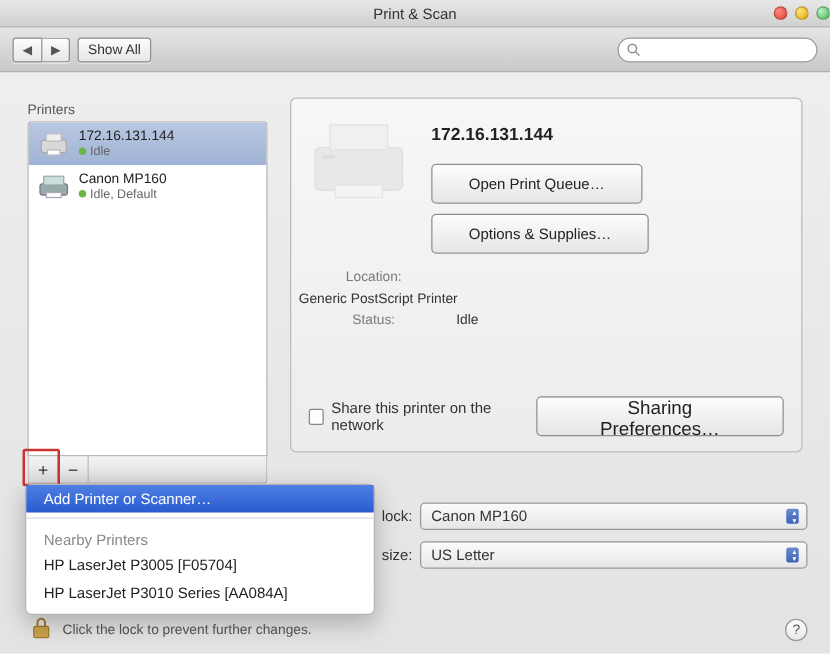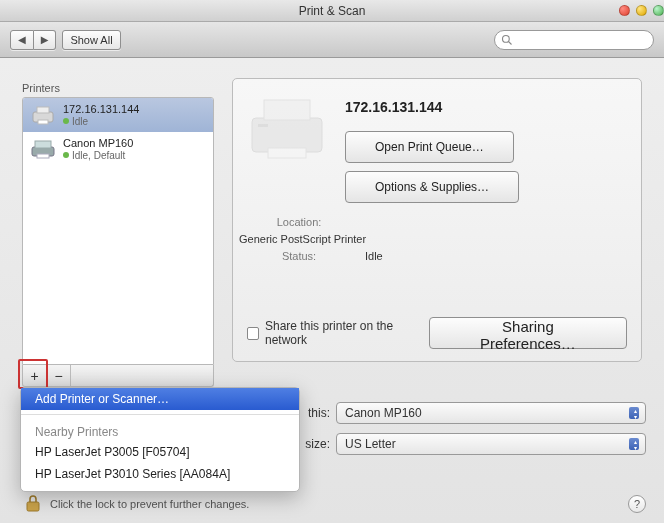--- a/index.html
+++ b/index.html
@@ -180,21 +180,21 @@
       <div class="v">Idle</div>
     </div>
   <div class="share-row">
     <div class="cb"></div>
     <span>Share this printer on the network</span>
     <button class="macbtn">Sharing Preferences…</button>
   </div>
 </div>
 
 <div class="sel-row" style="top:402px; left:270px;">
-  <div class="lab">this:</div>
+  <div class="lab">lock:</div>
   <div class="msel">
       <span>Canon MP160</span>
     </div>
 </div>
 <div class="sel-row" style="top:433px; left:270px;">
   <div class="lab">size:</div>
   <div class="msel">
       <span>US Letter</span>
     </div>
 </div>

